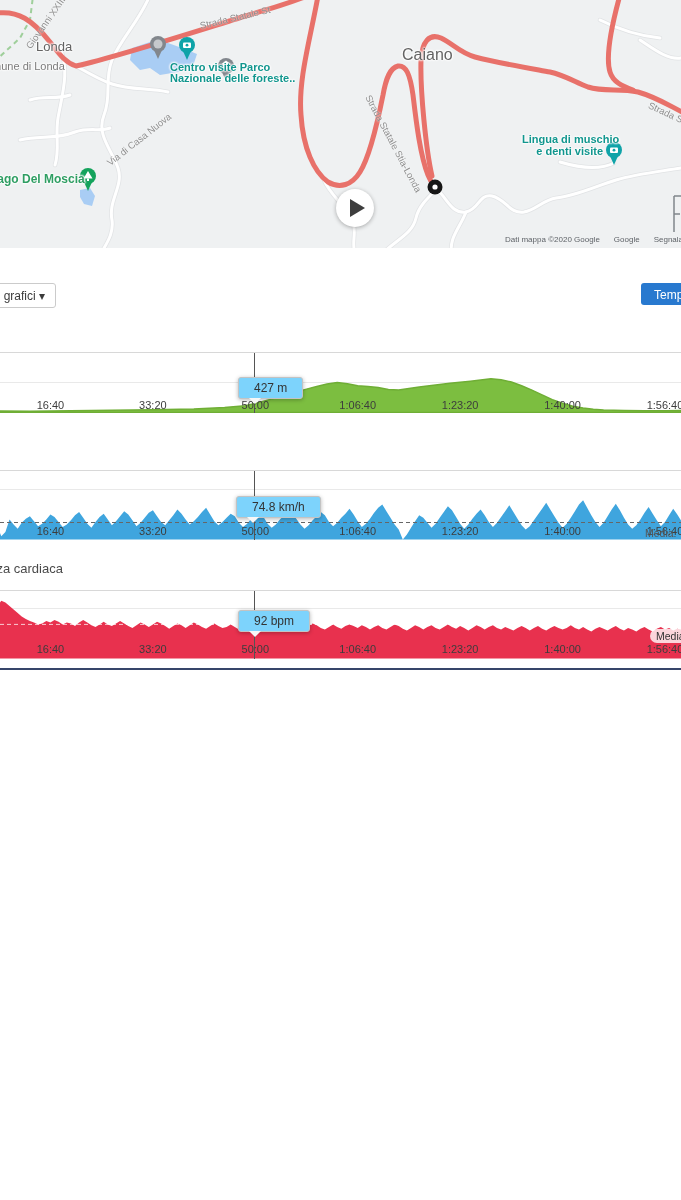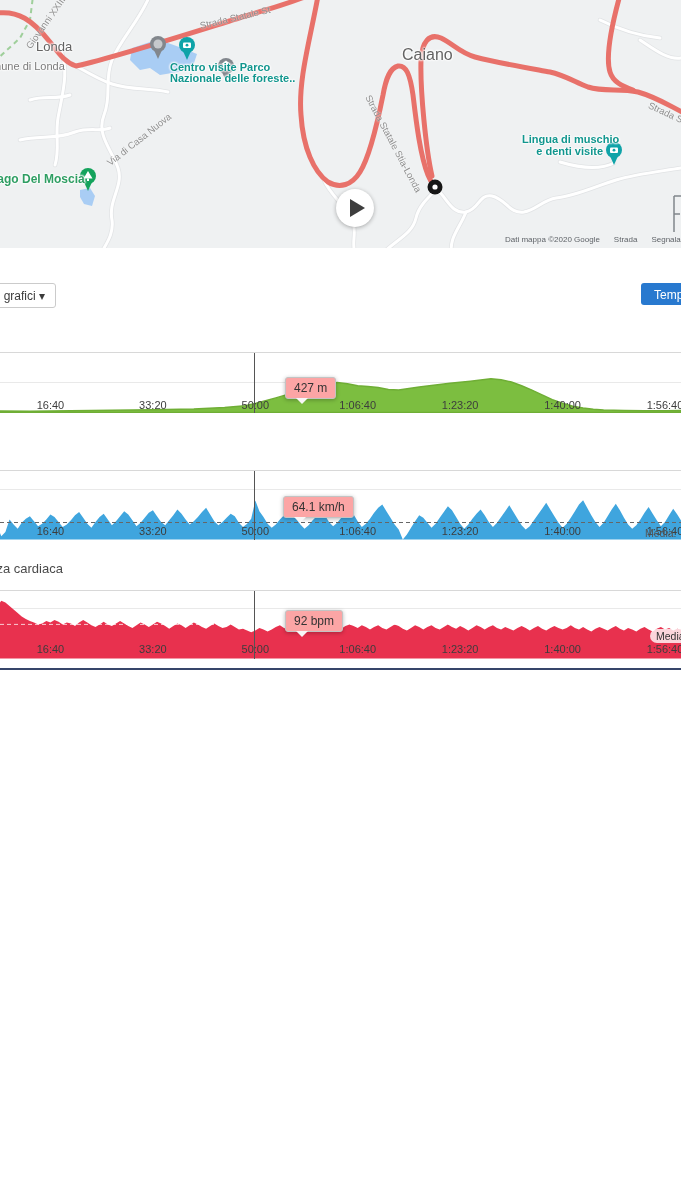--- a/index.html
+++ b/index.html
@@ -31,23 +31,23 @@
              border:none;border-radius:3px 0 0 3px;color:#fff;font-size:12px;line-height:22px;
              padding-left:13px;box-sizing:border-box;cursor:pointer;text-align:left;}
   
   .chart-svg{position:absolute;left:0;z-index:1;}
   #svg-0{top:352px;} #svg-1{top:470px;} #svg-2{top:590px;}
   .ticks{position:absolute;left:0;width:681px;height:14px;z-index:3;}
   #ticks-0{top:399px;} #ticks-1{top:525px;} #ticks-2{top:643px;}
   .tick{position:absolute;width:60px;text-align:center;font-size:11px;color:#3d3d3d;}
   .xhair{position:absolute;left:254px;width:1px;background:#555;z-index:2;}
   #xh-0{top:353px;height:60px;} #xh-1{top:471px;height:69px;} #xh-2{top:591px;height:68px;}
-  .tip{position:absolute;background:#fca5a5;border:1px solid #c3c3c3;border-radius:3px;
-       box-shadow:0 1px 4px rgba(0,0,0,.28);padding:3px 8px;font-size:12px;color:#333;
-       white-space:nowrap;z-index:4;margin-left:47px;}
+  .tip{position:absolute;background:#7dd3fc;border:1px solid #c3c3c3;border-radius:3px;
+       box-shadow:0 1px 4px rgba(0,0,0,.28);padding:3px 15px;font-size:12px;color:#333;
+       white-space:nowrap;z-index:4;}
   .tip::after{content:"";position:absolute;left:10px;bottom:-6px;width:0;height:0;
               border-left:6px solid transparent;border-right:6px solid transparent;
               border-top:6px solid #f7f7f7;}
   #tip-0{left:238px;top:377px;} #tip-1{left:236px;top:496px;} #tip-2{left:238px;top:610px;}
   #hr-title{position:absolute;left:-52px;top:561px;font-size:13px;color:#4a4a4a;z-index:3;}
   #media-speed{position:absolute;left:645px;top:527px;font-size:10.5px;color:#555;
                white-space:nowrap;z-index:3;}
   #media-hr{position:absolute;left:650px;top:629px;background:rgba(255,255,255,.8);
             border-radius:8px;padding:1px 6px;font-size:10.5px;color:#333;
             white-space:nowrap;z-index:3;}
@@ -153,21 +153,21 @@
     <div class="mlabel poi-teal" style="left:515px;top:145px;width:88px;text-align:right;">e denti visite</div>
     <div class="mlabel poi-green" style="left:-10px;top:172px;">Lago Del Moscia</div>
     <div class="rlabel" style="left:200px;top:20px;transform:rotate(-13deg);">Strada Statale St</div>
     <div class="rlabel" style="left:649px;top:99px;transform:rotate(25deg);">Strada S</div>
     <div class="rlabel" style="left:28px;top:42px;transform:rotate(-55deg);">Giovanni XXIII</div>
     <div class="rlabel" style="left:108px;top:158px;transform:rotate(-38deg);">Via di Casa Nuova</div>
     <div class="rlabel" style="left:368px;top:90px;transform:rotate(62deg);">Strada Statale Stia-Londa</div>
 
     <div id="attribution">
       <span>Dati mappa ©2020 Google</span>
-      <span>Strada</span>
+      <span>Google</span>
       <span>Segnala un errore</span>
     </div>
 
     <div id="play-btn">
         <span></span>
       </div>
   </div>
 
   <div id="graphs-dd">grafici ▾</div>
   <button id="tempo-btn">Tempo</button>
@@ -216,21 +216,21 @@
       <span class="tick" style="left: 430.15px;">1:23:20</span>
       <span class="tick" style="left: 532.58px;">1:40:00</span>
       <span class="tick" style="left: 635.01px;">1:56:40</span>
     </div>
 
   <div id="xh-0" class="xhair"></div>
   <div id="xh-1" class="xhair"></div>
   <div id="xh-2" class="xhair"></div>
 
   <div id="tip-0" class="tip">427 m</div>
-  <div id="tip-1" class="tip">64.1 km/h</div>
+  <div id="tip-1" class="tip">74.8 km/h</div>
   <div id="tip-2" class="tip">92 bpm</div>
 
   <div id="hr-title">Frequenza cardiaca</div>
   <div id="media-speed">Media:</div>
   <div id="media-hr">Media:</div>
 
   <div id="bottom-line"></div>
 </div>
 
 </body></html>

